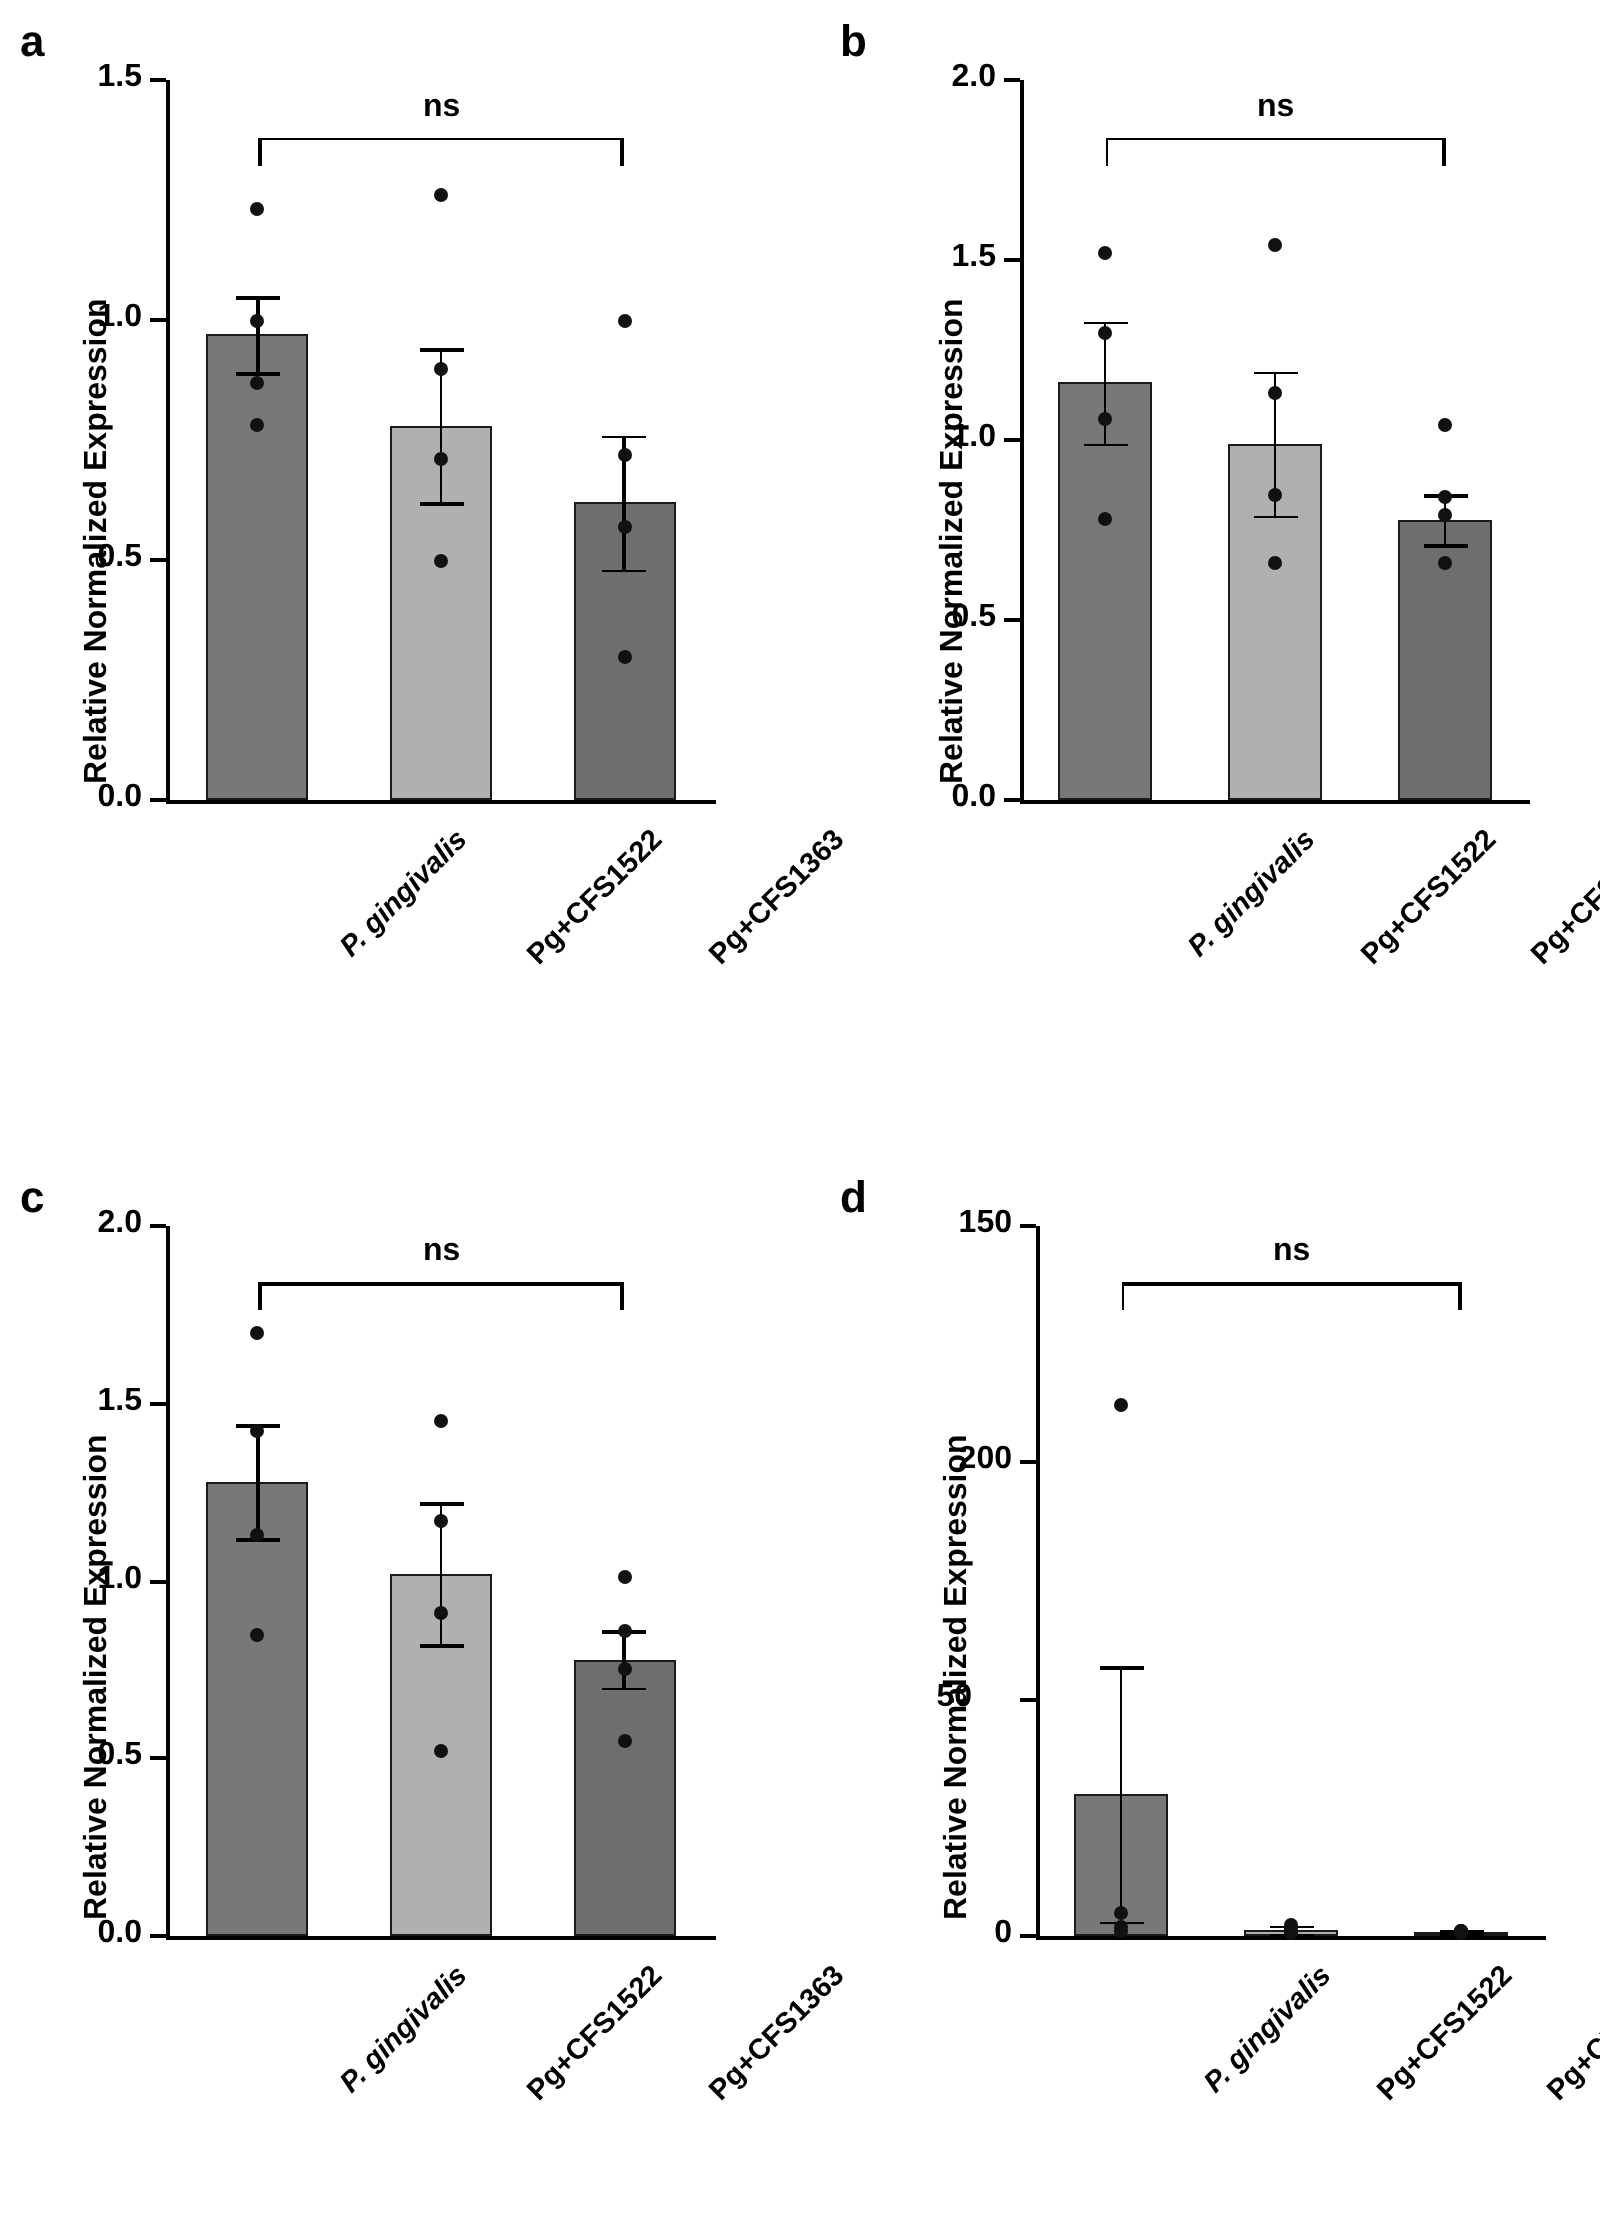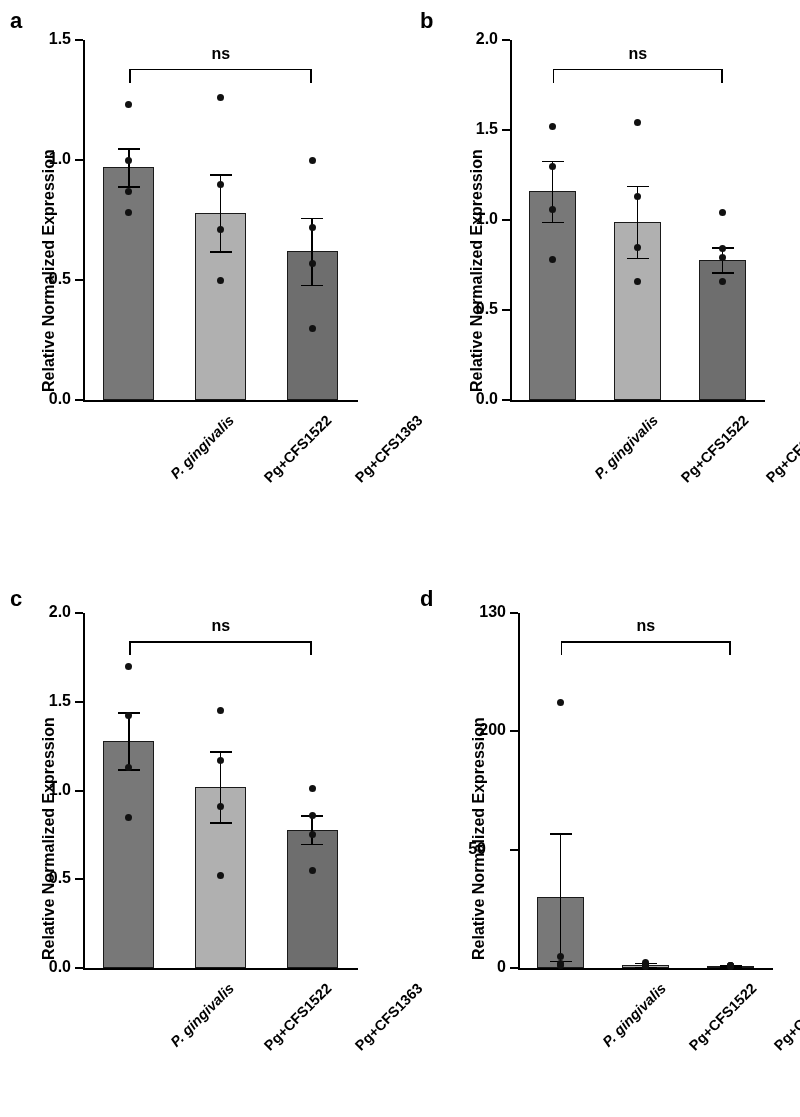--- a/index.html
+++ b/index.html
@@ -178,21 +178,21 @@
       <div class="ylabel" style="left:470px;top:960px;">Relative Normalized Expression</div>
       <div class="axis-line" style="left:518px;top:613px;width:2px;height:356px;"></div>
       <div class="axis-line" style="left:518px;top:968px;height:2px;width:255px;"></div>
       <div class="tick" style="left:510px;top:967px;"></div>
       <div class="ticklabel" style="left:452px;top:958px;width:54px;">0</div>
       <div class="tick" style="left:510px;top:848.6666666666666px;"></div>
       <div class="ticklabel" style="left:432px;top:839.6666666666666px;width:54px;text-align:right;">50</div>
       <div class="tick" style="left:510px;top:730.3333333333334px;"></div>
       <div class="ticklabel" style="left:452px;top:721.3333333333334px;width:54px;">200</div>
       <div class="tick" style="left:510px;top:612px;"></div>
-      <div class="ticklabel" style="left:452px;top:603px;width:54px;">130</div>
+      <div class="ticklabel" style="left:452px;top:603px;width:54px;">150</div>
       <div class="bar" style="left:536.7px;top:897px;width:47.6px;height:71px;background:#787878;"></div>
       <div class="err" style="left:559.7px;top:833.1px;height:127.79999999999995px;"></div>
       <div class="errcap" style="left:549.5px;top:833.1px;width:22px;"></div>
       <div class="errcap" style="left:549.5px;top:960.9px;width:22px;"></div>
       <div class="dot" style="left:557px;top:699.4333333333334px;background:#111111;"></div>
       <div class="dot" style="left:557px;top:952.6666666666666px;background:#111111;"></div>
       <div class="dot" style="left:557px;top:959.7666666666667px;background:#111111;"></div>
       <div class="dot" style="left:557px;top:962.1333333333333px;background:#111111;"></div>
       <div class="catlabel ital" style="left:574.5px;top:980px;">P. gingivalis</div>
       <div class="bar" style="left:621.7px;top:964.9233333333333px;width:47.6px;height:3.0766666666667106px;background:#b0b0b0;"></div>

